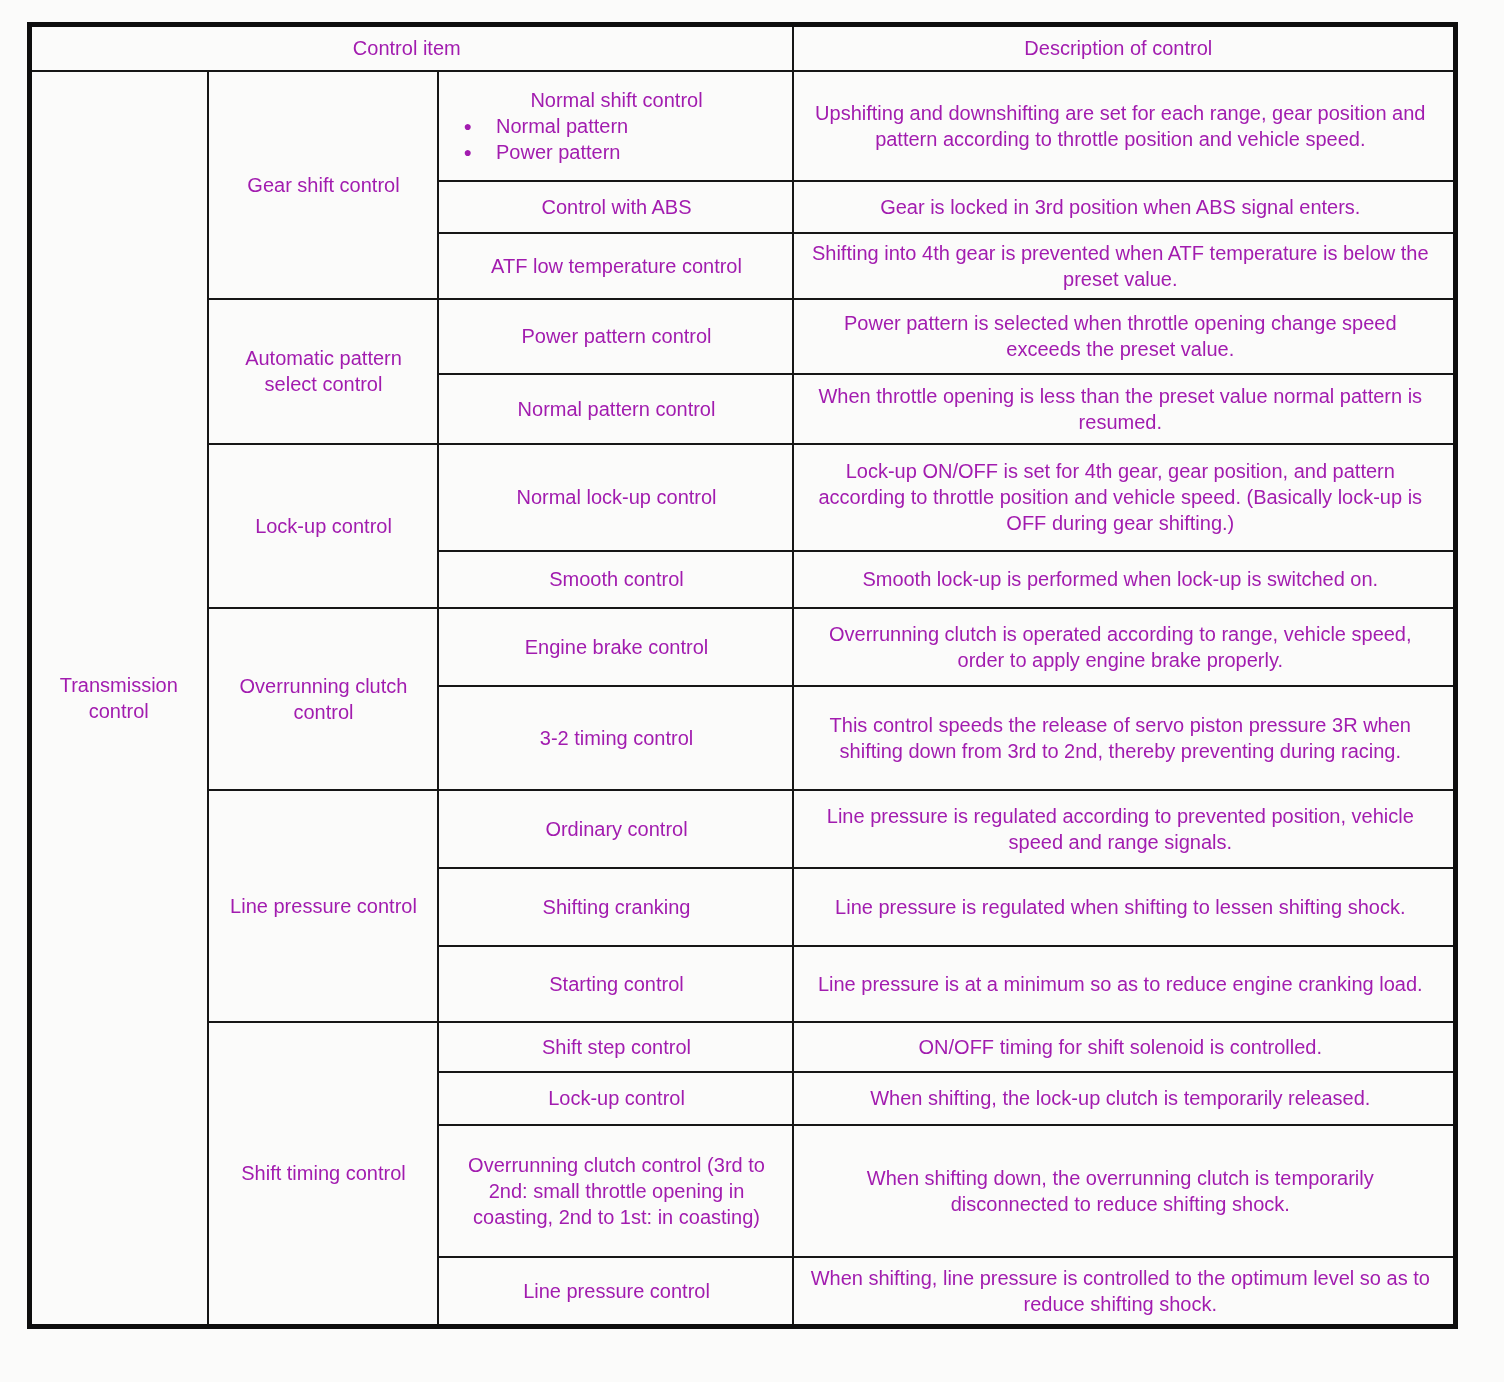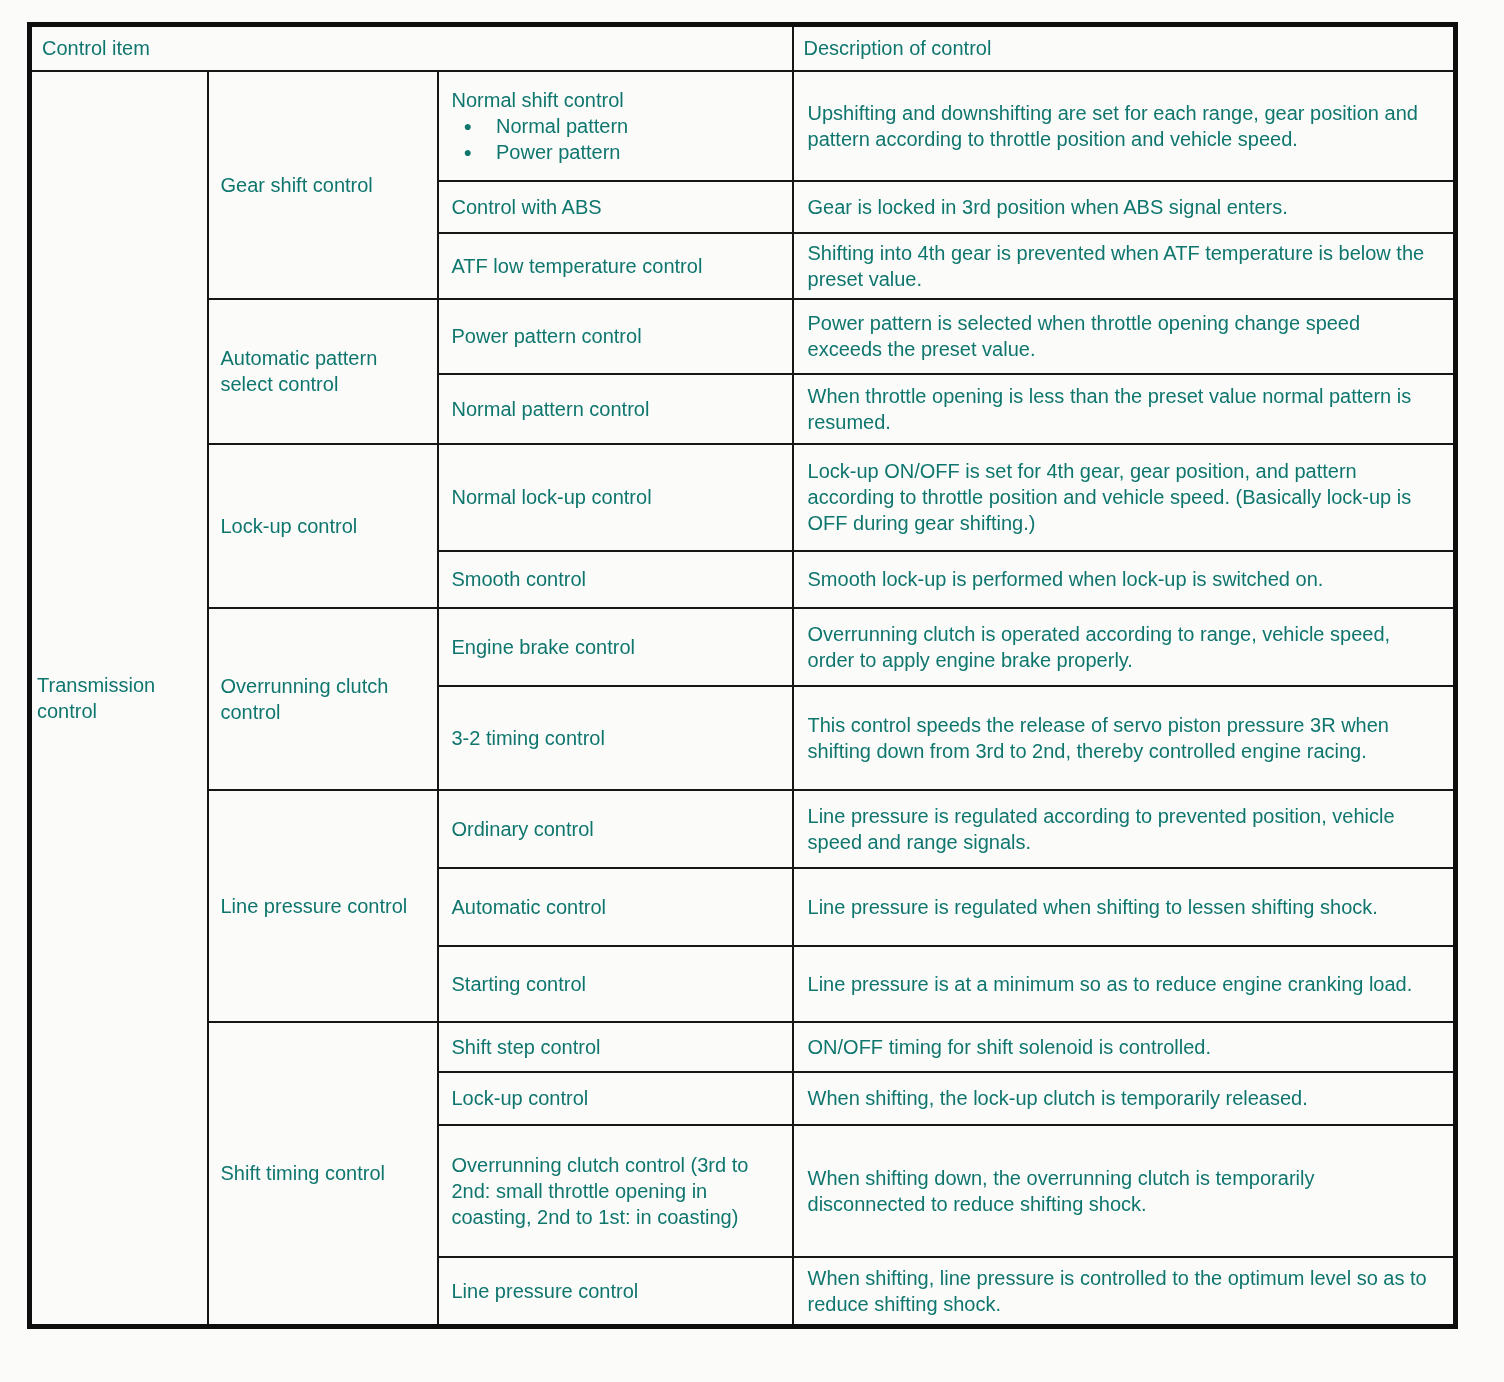--- a/index.html
+++ b/index.html
@@ -17,26 +17,26 @@
     left: 27px;
     top: 22px;
     width: 1428px;
     border-collapse: collapse;
     table-layout: fixed;
     border: 5px solid #0e0e0e;
   }
   .ctl th, .ctl td {
     border: 2px solid #161616;
     vertical-align: middle;
-    text-align: left;
+    text-align: center;
     padding: 6px 20px 6px 13px;
     font-size: 20px;
     line-height: 26px;
     font-weight: 400;
-    color: #0f766e;
+    color: #a21caf;
   }
   .ctl th { padding-left: 10px; }
   .ctl td.c1 { padding-left: 5px; padding-right: 6px; }
   .ctl td.c2 { padding-left: 12px; padding-right: 10px; }
   .ctl td.c3 { padding-left: 13px; padding-right: 10px; }
   .ctl td.c4 { padding-left: 14px; }
   .bullet-line {
     display: flex;
     align-items: center;
     margin-left: 12px;
@@ -111,30 +111,30 @@
       <td class="c4">Smooth lock-up is performed when lock-up is switched on.</td>
     </tr>
 
     <tr style="height:78px">
       <td class="c2" rowspan="2">Overrunning clutch control</td>
       <td class="c3">Engine brake control</td>
       <td class="c4">Overrunning clutch is operated according to range, vehicle speed, order to apply engine brake properly.</td>
     </tr>
     <tr style="height:104px">
       <td class="c3">3-2 timing control</td>
-      <td class="c4">This control speeds the release of servo piston pressure 3R when shifting down from 3rd to 2nd, thereby controlled engine racing.</td>
+      <td class="c4">This control speeds the release of servo piston pressure 3R when shifting down from 3rd to 2nd, thereby preventing during racing.</td>
     </tr>
 
     <tr style="height:78px">
       <td class="c2" rowspan="3">Line pressure control</td>
       <td class="c3">Ordinary control</td>
       <td class="c4">Line pressure is regulated according to prevented position, vehicle speed and range signals.</td>
     </tr>
     <tr style="height:78px">
-      <td class="c3">Automatic control</td>
+      <td class="c3">Shifting cranking</td>
       <td class="c4">Line pressure is regulated when shifting to lessen shifting shock.</td>
     </tr>
     <tr style="height:76px">
       <td class="c3">Starting control</td>
       <td class="c4">Line pressure is at a minimum so as to reduce engine cranking load.</td>
     </tr>
 
     <tr style="height:50px">
       <td class="c2" rowspan="4">Shift timing control</td>
       <td class="c3">Shift step control</td>

